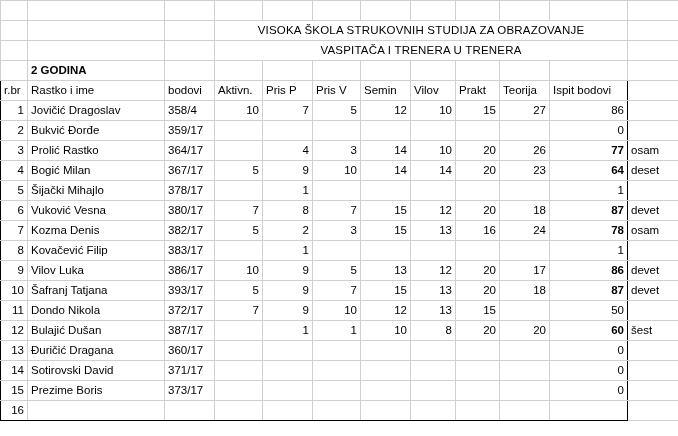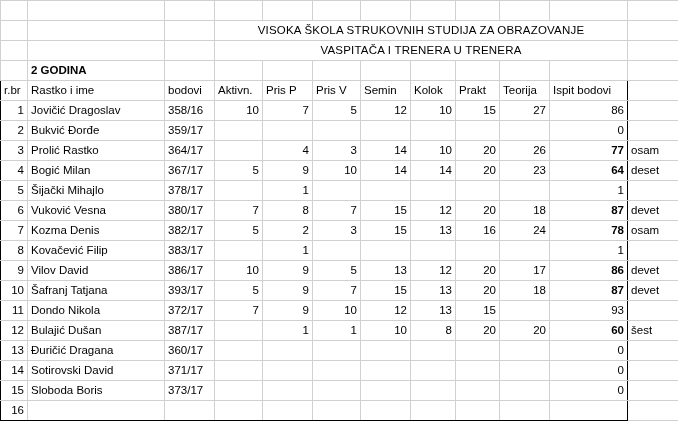--- a/index.html
+++ b/index.html
@@ -140,32 +140,32 @@
 
 
       <tr class="hdr-row">
         <td class="bt bl left">r.br</td>
         <td class="bt left">Rastko i ime</td>
         <td class="bt left">bodovi</td>
         <td class="bt left">Aktivn.</td>
         <td class="bt left">Pris P</td>
         <td class="bt left">Pris V</td>
         <td class="bt left">Semin</td>
-        <td class="bt left">Kolok</td>
+        <td class="bt left">Vilov</td>
         <td class="bt left">Prakt</td>
         <td class="bt left">Teorija</td>
         <td class="bt br left">Ispit bodovi</td>
         <td class="bt left"></td>
       </tr>
     </tbody>
     <tbody id="data-rows">
         <tr>
           <td class="right bl">1</td>
           <td class="left">Jovičić Dragoslav</td>
-          <td class="left">358/16</td>
+          <td class="left">358/4</td>
           <td class="right">10</td>
           <td class="right">7</td>
           <td class="right">5</td>
           <td class="right">12</td>
           <td class="right">10</td>
           <td class="right">15</td>
           <td class="right">27</td>
           <td class="right br">86</td>
           <td class="left"></td>
         </tr>
@@ -262,21 +262,21 @@
           <td class="right"></td>
           <td class="right"></td>
           <td class="right"></td>
           <td class="right"></td>
           <td class="right"></td>
           <td class="right br">1</td>
           <td class="left"></td>
         </tr>
         <tr>
           <td class="right bl">9</td>
-          <td class="left">Vilov David</td>
+          <td class="left">Vilov Luka</td>
           <td class="left">386/17</td>
           <td class="right">10</td>
           <td class="right">9</td>
           <td class="right">5</td>
           <td class="right">13</td>
           <td class="right">12</td>
           <td class="right">20</td>
           <td class="right">17</td>
           <td class="right br bold">86</td>
           <td class="left">devet</td>
@@ -299,21 +299,21 @@
           <td class="right bl">11</td>
           <td class="left">Dondo Nikola</td>
           <td class="left">372/17</td>
           <td class="right">7</td>
           <td class="right">9</td>
           <td class="right">10</td>
           <td class="right">12</td>
           <td class="right">13</td>
           <td class="right">15</td>
           <td class="right"></td>
-          <td class="right br">93</td>
+          <td class="right br">50</td>
           <td class="left"></td>
         </tr>
         <tr>
           <td class="right bl">12</td>
           <td class="left">Bulajić Dušan</td>
           <td class="left">387/17</td>
           <td class="right"></td>
           <td class="right">1</td>
           <td class="right">1</td>
           <td class="right">10</td>
@@ -346,21 +346,21 @@
           <td class="right"></td>
           <td class="right"></td>
           <td class="right"></td>
           <td class="right"></td>
           <td class="right"></td>
           <td class="right br">0</td>
           <td class="left"></td>
         </tr>
         <tr>
           <td class="right bl">15</td>
-          <td class="left">Sloboda Boris</td>
+          <td class="left">Prezime Boris</td>
           <td class="left">373/17</td>
           <td class="right"></td>
           <td class="right"></td>
           <td class="right"></td>
           <td class="right"></td>
           <td class="right"></td>
           <td class="right"></td>
           <td class="right"></td>
           <td class="right br">0</td>
           <td class="left"></td>

